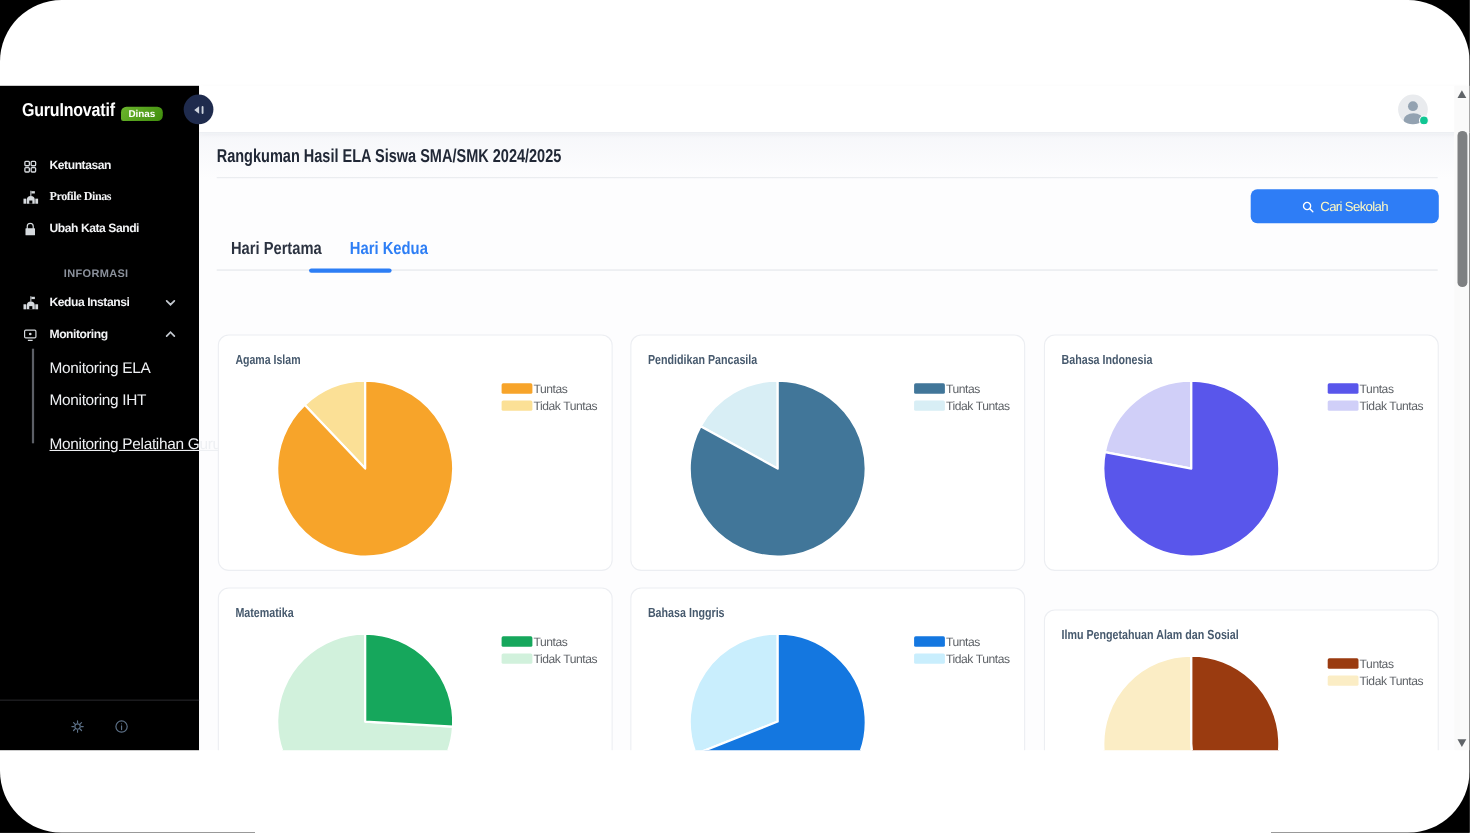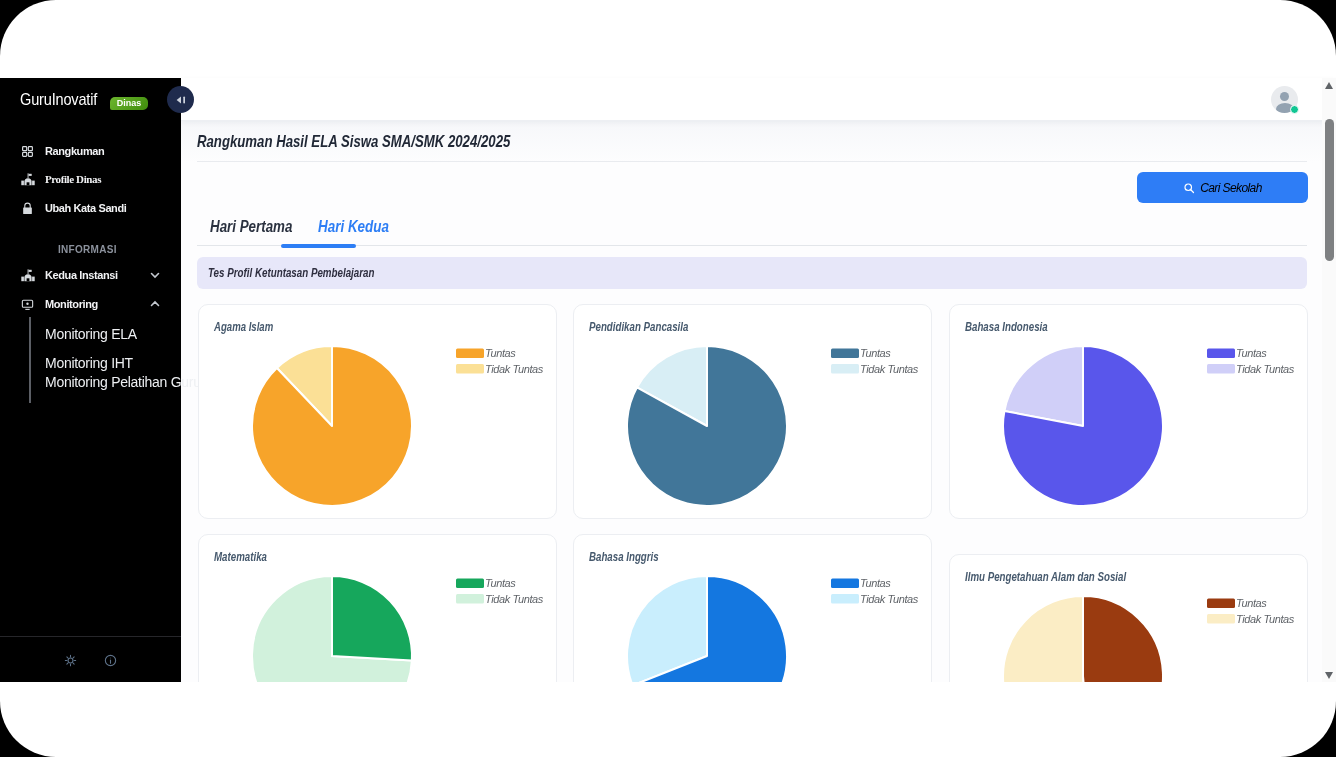--- a/index.html
+++ b/index.html
@@ -2,24 +2,24 @@
 <html><head><meta charset="utf-8"><style>
 * { margin:0; padding:0; box-sizing:border-box; }
 html,body { width:1336px; height:757px; background:#000; overflow:hidden; }
 body { font-family:"Liberation Sans", sans-serif; position:relative; }
 .page { position:absolute; inset:0; background:#fff; border-radius:56px; overflow:hidden; }
 .sidebar { position:absolute; left:0; top:78px; width:181px; height:604px; background:#000; }
 .appbar { position:absolute; left:181px; top:78px; width:1155px; height:43px; background:#fff;
   border-bottom:1px solid #edeff3; box-shadow:0 2px 5px rgba(20,30,60,.05); z-index:3;}
 .content { position:absolute; left:181px; top:121px; width:1141px; height:561px;
   background:linear-gradient(#f6f7fa, #fdfdfe 42px); overflow:hidden; }
-.inner { position:absolute; left:-181px; top:-121px; width:1336px; height:757px;font-style:italic; }
+.inner { position:absolute; left:-181px; top:-121px; width:1336px; height:757px; }
 
 .logo { position:absolute; left:20px; top:90px; width:110px; height:20px; color:#fff;
-  font-size:17px; font-weight:normal; letter-spacing:-.2px; z-index:2;}
+  font-size:17px; font-weight:bold; letter-spacing:-.2px; z-index:2;}
 .logo span { display:inline-block; transform:scaleX(.855); transform-origin:left center; white-space:nowrap;}
 .badge { position:absolute; left:110px; top:97px; width:38px; height:13px;
   background:linear-gradient(135deg,#6cb52e,#3f8d0c); border-radius:5px 5px 5px 2px;
   color:#fff; font-size:9px; font-weight:bold; text-align:center; line-height:13px; z-index:2;}
 .mi { position:absolute; left:45px; color:#f2f3f5; font-size:11px; font-weight:bold;
   letter-spacing:-.4px; white-space:nowrap; z-index:2; }
 .mi2 { position:absolute; left:45px; color:#eef0f3; font-size:14px; letter-spacing:-.28px;
   white-space:nowrap; z-index:2;}
 .micon { position:absolute; left:21px; z-index:2; }
 .chev { position:absolute; z-index:2; }
@@ -46,21 +46,21 @@
   border-left:4.5px solid transparent; border-right:4.5px solid transparent; border-top:7px solid #606468;}
 
 .h1 { position:absolute; left:197px; top:132px; font-size:17px; font-weight:bold; color:#212836;
   white-space:nowrap; z-index:2;}
 .h1 span { display:inline-block; transform:scaleX(.776); transform-origin:left center;}
 .hr1 { position:absolute; left:197px; top:161px; width:1110px; height:1px; background:#e9ebef; z-index:2;}
 .select { position:absolute; left:197px; top:172px; width:923px; height:31px; background:#fff;
   border:1px solid #dfe3e9; border-radius:6px; z-index:2;}
 .select .ph { position:absolute; left:14px; top:8px; font-size:12px; color:#99a1ac; letter-spacing:-.2px;}
 .btn { position:absolute; left:1137px; top:172px; width:171px; height:31px; background:#2e7df6;
-  border-radius:6px; z-index:2; color:#000000; font-size:12px; letter-spacing:-.6px;
+  border-radius:6px; z-index:2; color:#fef9c3; font-size:12px; letter-spacing:-.6px;
   display:flex; align-items:center; justify-content:center; gap:5px;}
 .tabs { position:absolute; left:210px; top:218px; z-index:2; font-size:16px; font-weight:bold; white-space:nowrap;}
 .tab1 { color:#2b3240; display:inline-block; transform:scaleX(.835); transform-origin:left center;}
 .tab2 { color:#2d7ef5; display:inline-block; transform:scaleX(.84); transform-origin:left center; margin-left:9px;}
 .hr2 { position:absolute; left:197px; top:245px; width:1110px; height:1px; background:#e3e6ea; z-index:2;}
 .tabline { position:absolute; left:281px; top:244px; width:75px; height:4px; background:#2d7ef5; border-radius:2px; z-index:3;}
 .banner { position:absolute; left:197px; top:257px; width:1110px; height:32px; background:#e7e7f9;
   border-radius:6px; z-index:2;}
 .banner div { position:absolute; left:11px; top:9px; font-size:12px; font-weight:bold; color:#2e2e3f; white-space:nowrap;}
 .banner span { display:inline-block; transform:scaleX(.815); transform-origin:left center;}
@@ -76,21 +76,21 @@
   <div class="sidebar"></div>
   <div class="logo"><span>GuruInovatif</span></div>
   <div class="badge">Dinas</div>
 
   <svg class="micon" style="top:145px;" width="13" height="13" viewBox="0 0 24 24" fill="none" stroke="#d6dade" stroke-width="2.2">
     <rect x="3" y="3" width="7.5" height="7.5" rx="1.5"></rect>
       <rect x="13.5" y="3" width="7.5" height="7.5" rx="1.5"></rect>
     <rect x="3" y="13.5" width="7.5" height="7.5" rx="1.5"></rect>
       <rect x="13.5" y="13.5" width="7.5" height="7.5" rx="1.5"></rect>
   </svg>
-  <div class="mi" style="top:145px;">Rangkuman</div>
+  <div class="mi" style="top:145px;">Ketuntasan</div>
   <svg class="micon" style="top:173px;" width="14" height="13" viewBox="0 0 14 13">
     <g fill="#d6dade">
         <rect x="6.6" y="0.3" width="0.9" height="5"></rect>
         <rect x="7.5" y="0.8" width="3.2" height="2.1"></rect>
     <path d="M3.4 12.2 V8.8 a3.6 3.6 0 0 1 7.2 0 V12.2 Z"></path>
     <rect x="0.3" y="7.6" width="2.6" height="4.6"></rect>
         <rect x="11.1" y="7.6" width="2.6" height="4.6"></rect>
       </g>
     <rect x="5.6" y="9.3" width="2.8" height="2.9" fill="#000"></rect>
   </svg>
@@ -123,21 +123,21 @@
       <path d="M8 21h8"></path>
   </svg>
   <div class="mi" style="top:298px;">Monitoring</div>
   <svg class="chev" style="left:150px;top:300px;" width="10" height="7" viewBox="0 0 10 7" fill="none" stroke="#c3c8cf" stroke-width="1.6" stroke-linecap="round">
       <path d="M1.5 5.5L5 2l3.5 3.5"></path>
     </svg>
 
   <div class="subline"></div>
   <div class="mi2" style="top:326px;">Monitoring ELA</div>
   <div class="mi2" style="top:355px;">Monitoring IHT</div>
-  <div class="mi2" style="top:374px;">Monitoring Pelatihan Guru</div>
+  <div class="mi2" style="top:395px;text-decoration:underline;">Monitoring Pelatihan Guru</div>
 
   <div class="botline"></div>
   <svg class="chev" style="left:64px;top:654px;" width="13" height="13" viewBox="0 0 24 24" fill="none" stroke="#5d7188" stroke-width="2" stroke-linecap="round">
     <circle cx="12" cy="12" r="4.5"></circle>
       <path d="M12 2.5v3M12 18.5v3M2.5 12h3M18.5 12h3M5.3 5.3l2.1 2.1M16.6 16.6l2.1 2.1M18.7 5.3l-2.1 2.1M7.4 16.6l-2.1 2.1"></path>
   </svg>
   <svg class="chev" style="left:104px;top:654px;" width="13" height="13" viewBox="0 0 24 24" fill="none" stroke="#5d7188" stroke-width="2" stroke-linecap="round">
     <circle cx="12" cy="12" r="9.5"></circle>
       <path d="M12 11v6"></path>
       <circle cx="12" cy="7.5" r="0.9" fill="#5d7188" stroke="none"></circle>
@@ -163,23 +163,20 @@
   <div class="btn">
     <svg width="12" height="12" viewBox="0 0 24 24" fill="none" stroke="#fff" stroke-width="2.4" stroke-linecap="round">
             <circle cx="10.5" cy="10.5" r="6.5"></circle>
             <path d="M15.5 15.5L21 21"></path>
           </svg>
     <span>Cari Sekolah</span>
   </div>
   <div class="tabs"><span class="tab1">Hari Pertama</span><span class="tab2">Hari Kedua</span></div>
   <div class="hr2"></div>
   <div class="tabline"></div>
-  <div class="banner">
-          <div><span>Tes Profil Ketuntasan Pembelajaran</span></div>
-        </div>
 
 <div class="card" style="left:198px;top:304px;">
   <div class="ctitle"><span style="transform:scaleX(0.8);">Agama Islam</span></div>
   <svg width="359" height="215" style="position:absolute;left:0;top:0;">
     <path d="M133,121 L77.87,63.03 A80,80 0 0 1 133.00,41.00 Z" fill="#FBE096" stroke="#fff" stroke-width="2" stroke-linejoin="round"></path>
     <path d="M133,121 L133.00,41.00 A80,80 0 1 1 77.87,63.03 Z" fill="#F7A42A" stroke="#fff" stroke-width="2" stroke-linejoin="round"></path>
     <rect x="257" y="43.5" width="28" height="9.5" rx="1.5" fill="#F7A42A"></rect>
     <rect x="257" y="59" width="28" height="9.5" rx="1.5" fill="#FBE096"></rect>
     <text x="286" y="52" class="leg">Tuntas</text>
     <text x="286" y="67.5" class="leg">Tidak Tuntas</text>

